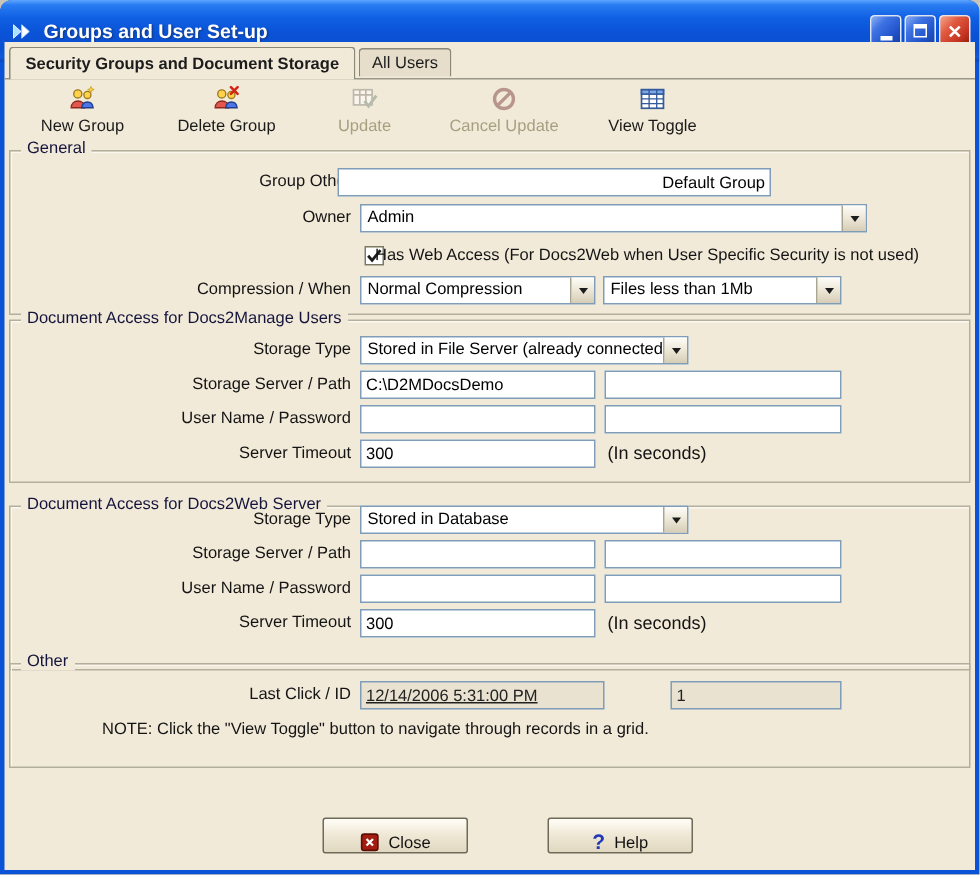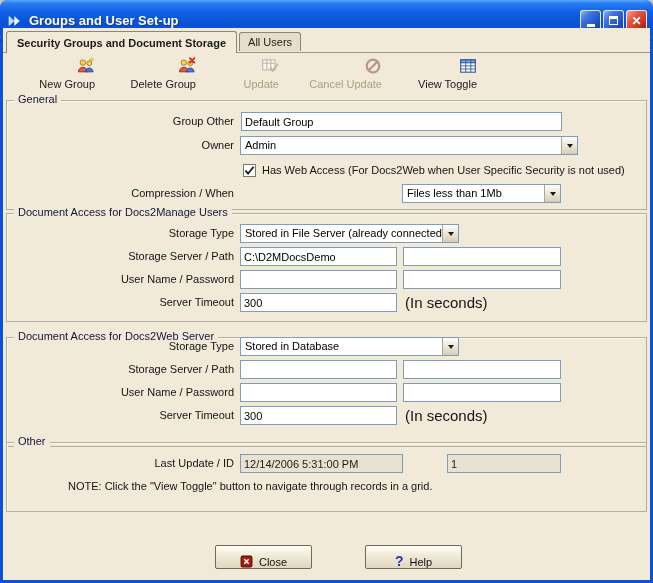--- a/index.html
+++ b/index.html
@@ -19,42 +19,42 @@
   .g-max{width:9px;height:9px;border:1px solid #fff;border-top-width:3px}
   .g-x{color:#fff;font-size:12px;font-weight:bold;line-height:1}
   .bodyarea{position:absolute;left:3px;top:28px;width:647px;height:552px;background:#f2ead9}
 
   .tabline{position:absolute;left:0;right:0;top:24px;height:1px;background:#9a968a;z-index:1}
   .tabbar{position:absolute;left:3px;top:2px;height:22px;display:flex;align-items:center;z-index:2}
   .tab{font-size:11px;color:#1c1c1c;background:#e6decb;border:1px solid #8a8778;border-bottom:none;border-radius:3px 3px 0 0;height:19px;padding:3px 8px;margin-right:2px;white-space:nowrap;cursor:default}
   .tab.active{background:#f2ead9;font-weight:bold;height:22px;margin-bottom:-1px;padding:5px 10px;z-index:3}
 
   .toolbar{position:absolute;left:0;top:26px;right:0;height:44px;display:flex;gap:11px;padding-left:12px}
-  .tbtn{display:flex;flex-direction:column;align-items:flex-end;gap:3px;padding-top:3px;height:42px;cursor:default}
+  .tbtn{display:flex;flex-direction:column;align-items:center;gap:3px;padding-top:3px;height:42px;cursor:default}
   .tlbl{font-size:11px;color:#1a1a1a;white-space:nowrap}
   .tbtn.dis .tlbl{color:#a89f80}
   .tbtn.dis .ticon{opacity:.55;filter:saturate(.5)}
 
   .gbox{position:absolute;left:3px;width:641px;border:1px solid #b3af9f;box-shadow:inset 1px 1px 0 #fbf8ef}
   .glegend{position:absolute;top:-8px;left:7px;background:#f2ead9;padding:0 4px;font-size:11px;color:#14143c;white-space:nowrap}
 
   .lbl{position:absolute;left:0;width:231px;text-align:right;font-size:11px;color:#141414;line-height:19px;white-space:nowrap}
   .tfield{position:absolute;height:19px;border:1px solid #7f9db9;background:#fff;font-family:"Liberation Sans",sans-serif;font-size:11px;padding:0 3px;color:#000}
   .tfield.ra{text-align:left}
   .tfield.ro{background:#e9e2d0;color:#222}
   .combo{position:absolute;height:19px;border:1px solid #7f9db9;background:#fff;display:flex;cursor:default}
   .combo-txt{flex:1;font-size:11px;line-height:17px;padding:0 4px;white-space:nowrap;overflow:hidden;color:#000}
   .combo-btn{width:16px;background:linear-gradient(#fefdf9,#eae4d3 55%,#d6cdb6);border-left:1px solid #a9a593;display:flex;align-items:center;justify-content:center}
   .arr{width:0;height:0;border-left:3.5px solid transparent;border-right:3.5px solid transparent;border-top:4.5px solid #1c1c1c}
 
   .checkbox{position:absolute;width:13px;height:13px;background:#fff;border:1px solid #7c7963;cursor:default}
   .checkbox svg{display:none;position:absolute;left:0;top:0}
   .checkbox.checked svg{display:block}
   .cb-label{position:absolute;font-size:11px;color:#141414;line-height:19px;white-space:nowrap}
-  .sidenote{position:absolute;font-size:15px;color:#141414;line-height:19px;white-space:nowrap}
+  .sidenote{position:absolute;font-size:12px;color:#141414;line-height:19px;white-space:nowrap}
   .note{position:absolute;font-size:11px;color:#141414;white-space:nowrap}
 
   .xbtn{position:absolute;height:24px;width:97px;border:1px solid #6f6a58;border-radius:2px;
     background:linear-gradient(#fffef7,#f0e9d7 45%,#e0d8c0);display:flex;align-items:flex-end;justify-content:center;gap:6px;
     font-family:"Liberation Sans",sans-serif;font-size:11px;color:#111;cursor:default}
   .xbtn .qmark{color:#2038b8;font-weight:bold;font-size:14px;line-height:1}
 </style>
 </head>
 <body>
 
@@ -130,35 +130,41 @@
           <path d="M1.5 7.9h13M1.5 10.7h13M6 2.5v11M10.5 2.5v11" stroke="#335a9a" stroke-width="0.8"></path>
         </svg>
         <span class="tlbl">View Toggle</span>
       </div>
     </div>
 
     <div class="gbox" style="top:72px;height:110px">
       <span class="glegend">General</span>
     </div>
     <span class="lbl" style="top:84px">Group Other</span>
-    <input class="tfield" type="text" style="left: 238px; top: 84px; width: 321px;" value="Default Group">
+    <input class="tfield" type="text" style="left: 222px; top: 84px; width: 289px; text-align: right;" value="Default Group">
     <span class="lbl" style="top:108px">Owner</span>
     <div class="combo" style="left:237px;top:108px;width:338px">
       <span class="combo-txt">Admin</span>
       <span class="combo-btn">
           <i class="arr"></i>
         </span>
     </div>
     <span class="checkbox checked" style="left:240px;top:136px">
       <svg width="11" height="11" viewBox="0 0 10 10">
         <path d="M1.3 5l2.4 2.8L8.8 1.6" stroke="#1c1c1c" stroke-width="1.7" fill="none"></path>
       </svg>
     </span>
-    <span class="cb-label" style="left:259px;top:133px">Has Web Access (For Docs2Web when User Specific Security is not used)</span>
+    <span class="cb-label" style="left:247px;top:133px">Has Web Access (For Docs2Web when User Specific Security is not used)</span>
     <span class="lbl" style="top:156px">Compression / When</span>
+    <div class="combo" style="left:237px;top:156px;width:157px">
+      <span class="combo-txt">Normal Compression</span>
+      <span class="combo-btn">
+          <i class="arr"></i>
+        </span>
+    </div>
     <div class="combo" style="left:399px;top:156px;width:159px">
       <span class="combo-txt">Files less than 1Mb</span>
       <span class="combo-btn">
           <i class="arr"></i>
         </span>
     </div>
 
     <div class="gbox" style="top:185px;height:109px">
       <span class="glegend">Document Access for Docs2Manage Users</span>
     </div>
@@ -195,22 +201,22 @@
     <span class="lbl" style="top:355px">User Name / Password</span>
     <input class="tfield" type="text" style="left: 237px; top: 355px; width: 157px;" value="">
     <input class="tfield" type="text" style="left: 400px; top: 355px; width: 158px;" value="">
     <span class="lbl" style="top:378px">Server Timeout</span>
     <input class="tfield ra" type="text" style="left: 237px; top: 378px; width: 157px;" value="300">
     <span class="sidenote" style="left:402px;top:378px">(In seconds)</span>
 
     <div class="gbox" style="top:414px;height:70px">
       <span class="glegend">Other</span>
     </div>
-    <span class="lbl" style="top:426px">Last Update / ID</span>
-    <input class="tfield ro" type="text" readonly="" style="left: 237px; top: 426px; width: 163px;" value="12/14/2006 5:31:00 PM">
+    <span class="lbl" style="top:426px">Last Click / ID</span>
+    <input class="tfield ro" type="text" readonly="" style="left: 237px; top: 426px; width: 163px; text-decoration: underline;" value="12/14/2006 5:31:00 PM">
     <input class="tfield ro ra" type="text" readonly="" style="left: 444px; top: 426px; width: 114px;" value="1">
     <span class="note" style="left:65px;top:452px">NOTE: Click the "View Toggle" button to navigate through records in a grid.</span>
 
     <button class="xbtn" style="left:212px;top:517px">
       <svg width="13" height="13" viewBox="0 0 12 12">
         <rect x="1" y="1" width="10" height="10" rx="1.5" fill="#a21c10" stroke="#5f0d06"></rect>
         <path d="M4 4l4 4M8 4l-4 4" stroke="#fff" stroke-width="1.4"></path>
       </svg>
       <span>Close</span>
     </button>

